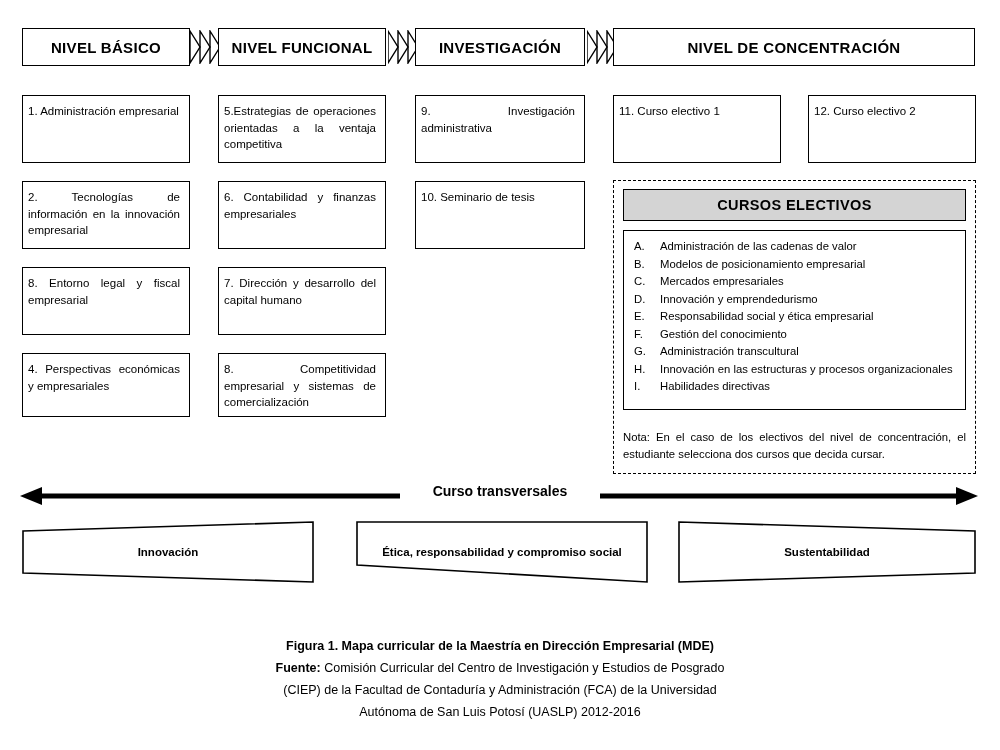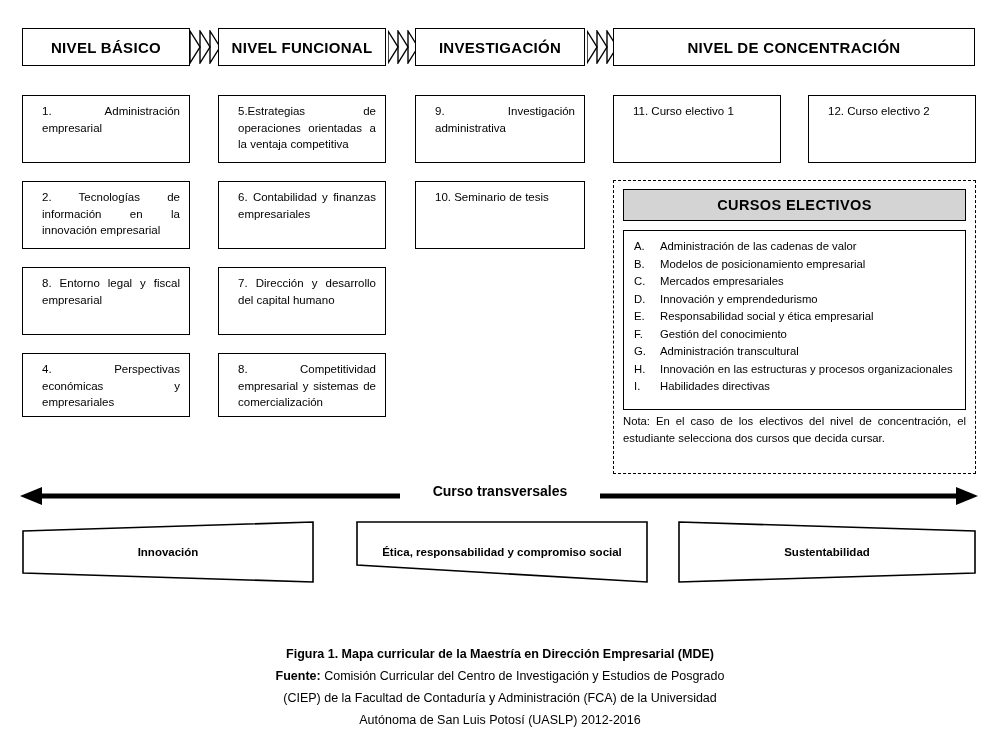--- a/index.html
+++ b/index.html
@@ -32,21 +32,21 @@
   .chev { position:absolute; top:2px; width:30px; height:34px; }
   .chev1 { left:190px; }
   .chev2 { left:388px; }
   .chev3 { left:587px; }
 
   
   .cbox {
     position:absolute;
     border:1.2px solid #000; background:#fff;
     font-size:11.5px; line-height:1.45;
-    padding:7px 9px 6px 19px;
+    padding:7px 9px 6px 5px;
     text-align:justify;
     text-justify:inter-word;
   }
   .cbox.tj { text-align-last:left; }
 
   
   .c1 { left:22px;  width:168px; }
   .c2 { left:218px; width:168px; }
   .c3 { left:415px; width:170px; }
 
@@ -74,21 +74,21 @@
   .elect-listbox {
     margin-top:9px; border:1.2px solid #000; background:#fff;
     padding:7px 10px 8px 10px; height:180px;
   }
   .elect-item {
     display:flex; font-size:11.3px; line-height:1.55;
   }
   .elect-letter { width:26px; flex:0 0 26px; }
   .elect-text { flex:1; text-align:justify; text-align-last:left; }
   .elect-note {
-    margin-top:3px; font-size:11.3px; line-height:1.5;
+    margin-top:19px; font-size:11.3px; line-height:1.5;
     text-align:justify; text-align-last:left;
   }
 
   
   .ejes-label {
     position:absolute; left:0; top:483px; width:1000px;
     text-align:center; font-size:14px; font-weight:bold;
   }
   .arrow-left  { position:absolute; left:20px;  top:485px; width:380px; height:22px; }
   .arrow-right { position:absolute; left:600px; top:485px; width:378px; height:22px; }
@@ -101,21 +101,21 @@
     position:absolute; left:0; top:0; width:100%; height:100%;
     display:flex; align-items:center; justify-content:center;
     font-size:11.5px; font-weight:bold; text-align:center;
     padding:0 18px;
   }
   .w2 .wedge-label { padding:0 10px; }
 
   
   .caption {
     position:absolute; left:0; top:636px; width:1000px;
-    text-align:center; font-size:12.5px; line-height:1.75;margin-top:8px;
+    text-align:center; font-size:12.5px; line-height:1.75;
   }
   .caption .l1 { font-weight:bold; }
   .caption .b { font-weight:bold; }
 </style>
 </head>
 <body>
 
 <div class="header-row">
   <div class="hdr-box hdr1">
     <span>NIVEL BÁSICO</span>

